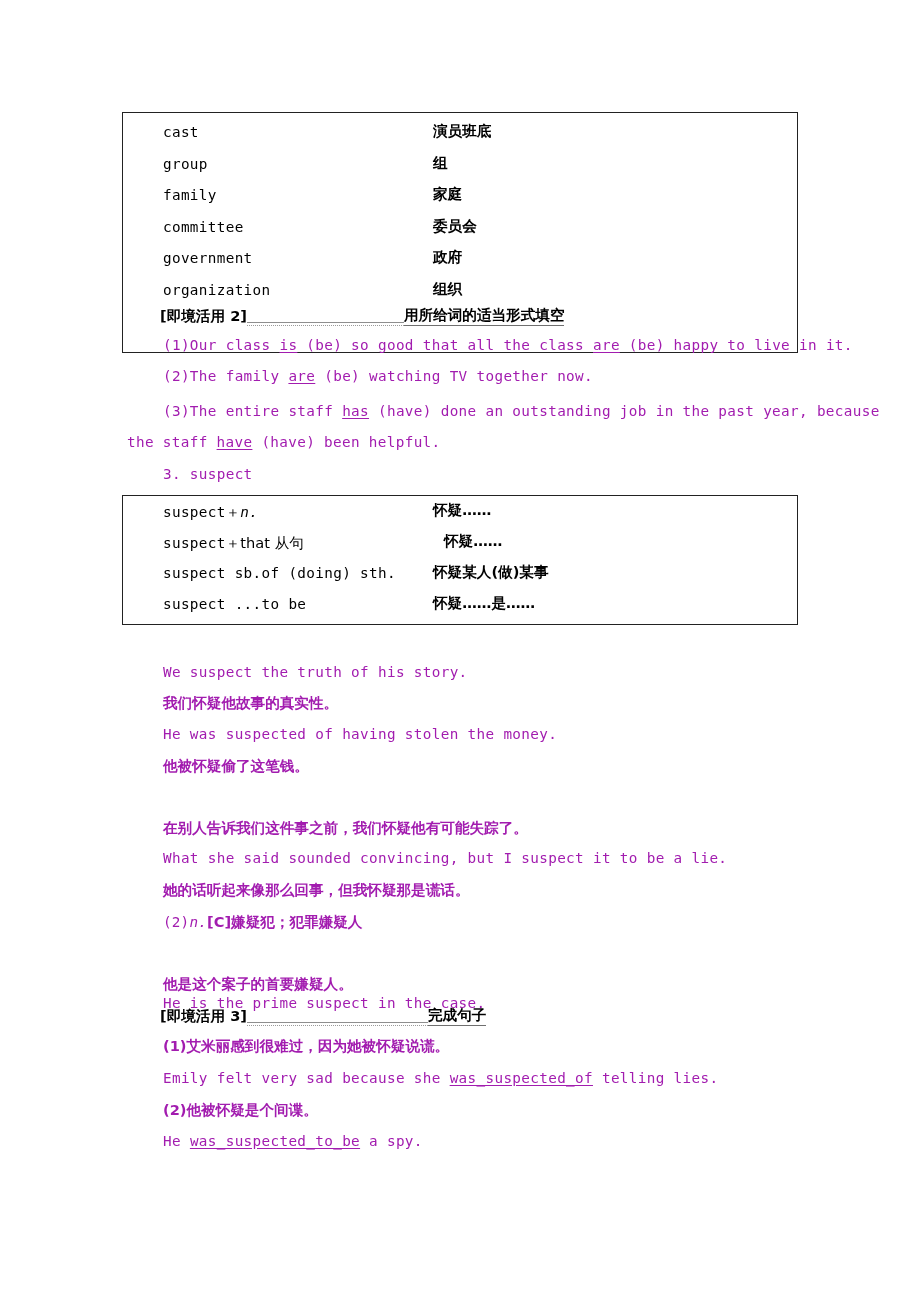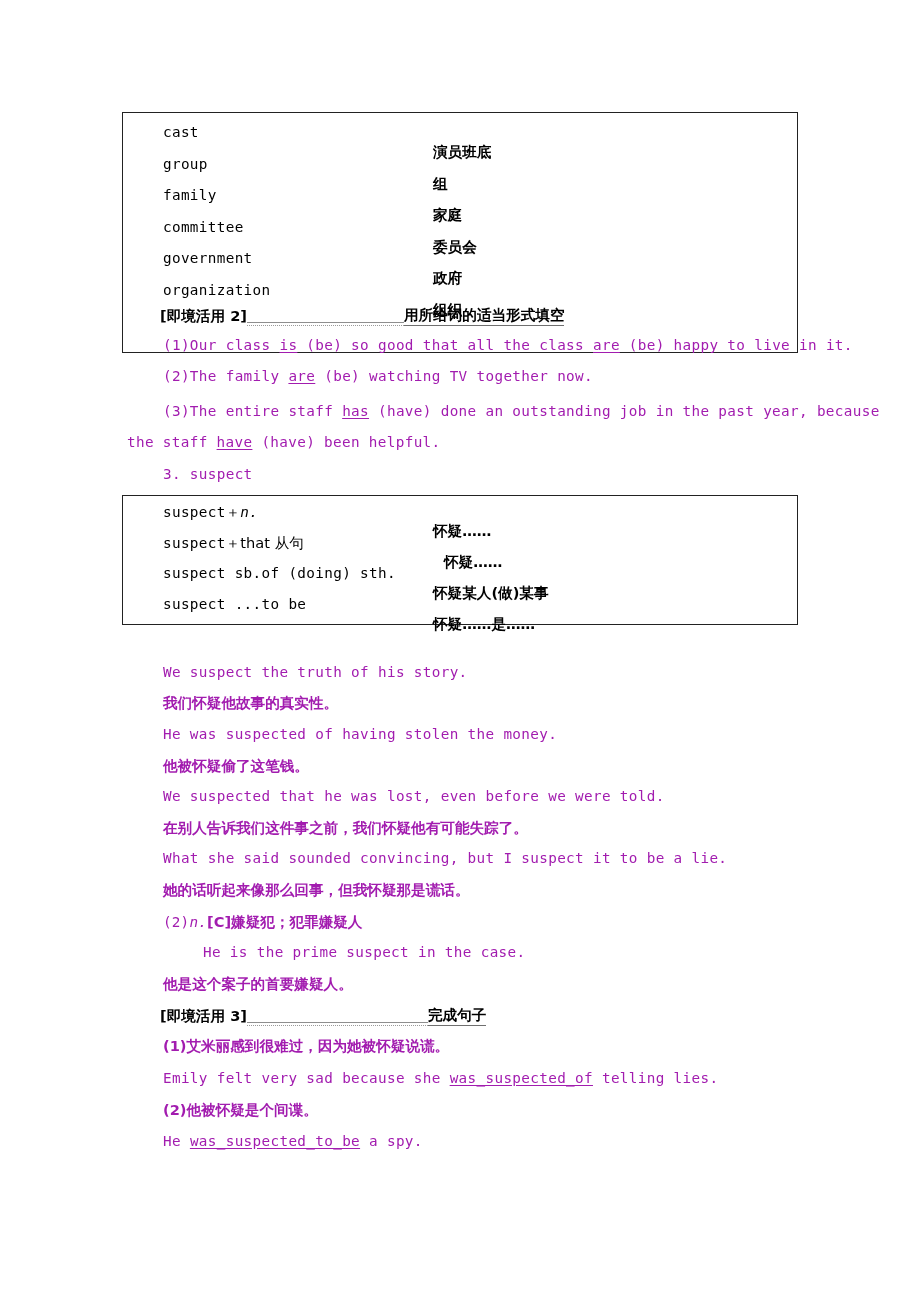--- a/index.html
+++ b/index.html
@@ -58,21 +58,20 @@
     font-family: "DejaVu Sans Mono", monospace;
     font-size: 14.3px;
     letter-spacing: 0.35px;
   }
   .cell-cn {
     position: absolute;
     white-space: pre;
     font-family: "DejaVu Sans", sans-serif;
     font-weight: 700;
     font-size: 14.6px;
-    margin-top: 21px;
   }
 
   
   .lead-wrap {
     position: absolute;
     white-space: nowrap;
     display: flex;
     align-items: flex-end;
   }
   .lead-tag {
@@ -168,29 +167,28 @@
     <div class="cell-en" style="left:40px; top:100px;">suspect ...to be</div>
     <div class="cell-cn" style="left:310px; top:98px;">怀疑……是……</div>
   </div>
 
   <div class="ln" style="left:163px; top:664px;">We suspect the truth of his story.</div>
   <div class="ln cn" style="left:163px; top:694px;">我们怀疑他故事的真实性。</div>
 
   <div class="ln" style="left:163px; top:726px;">He was suspected of having stolen the money.</div>
   <div class="ln cn" style="left:163px; top:757px;">他被怀疑偷了这笔钱。</div>
 
-  <div class="ln" style="left:163px; top:788px;">We suspected that he was lost, even before we were told.</div>
   <div class="ln cn" style="left:163px; top:819px;">在别人告诉我们这件事之前，我们怀疑他有可能失踪了。</div>
 
   <div class="ln" style="left:163px; top:850px;">What she said sounded convincing, but I suspect it to be a lie.</div>
   <div class="ln cn" style="left:163px; top:881px;">她的话听起来像那么回事，但我怀疑那是谎话。</div>
 
   <div class="ln mixed" style="left:163px; top:913px;"><span>(2)</span><span class="ital">n.</span><span class="cn">[C]嫌疑犯；犯罪嫌疑人</span></div>
 
-  <div class="ln" style="left:163px; top:944px;margin-left:40px;">He is the prime suspect in the case.</div>
+  <div class="ln" style="left:163px; top:995px;">He is the prime suspect in the case.</div>
   <div class="ln cn" style="left:163px; top:975px;">他是这个案子的首要嫌疑人。</div>
 
   <div class="lead-wrap" style="left:160px; top:1006px;">
     <span class="lead-tag">[即境活用 3]</span>
     <span class="lead-dots" style="width:181px;"></span>
     <span class="lead-title">完成句子</span>
   </div>
 
   <div class="ln cn" style="left:163px; top:1037px;">(1)艾米丽感到很难过，因为她被怀疑说谎。</div>
 

